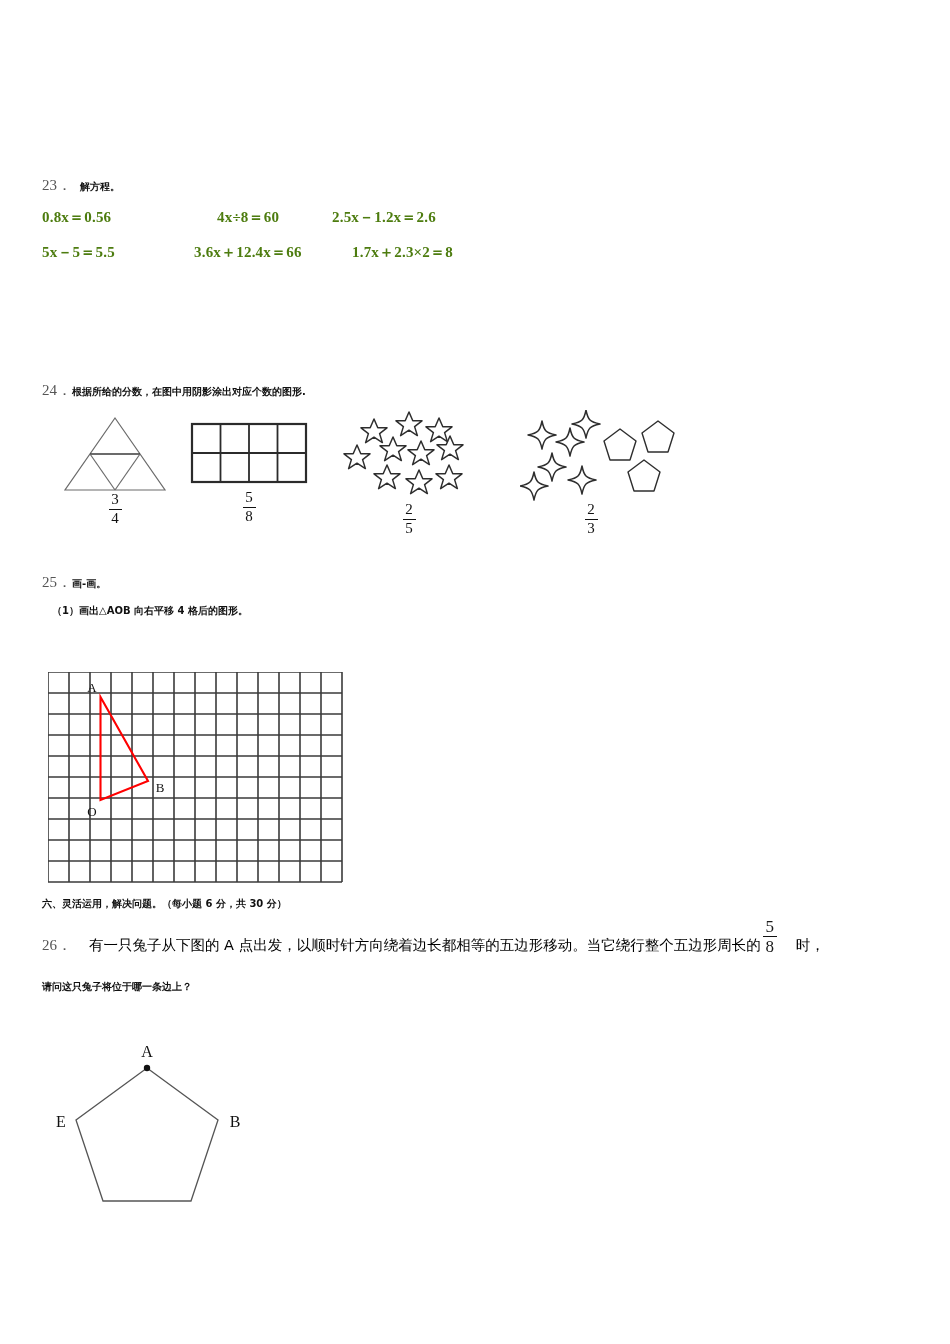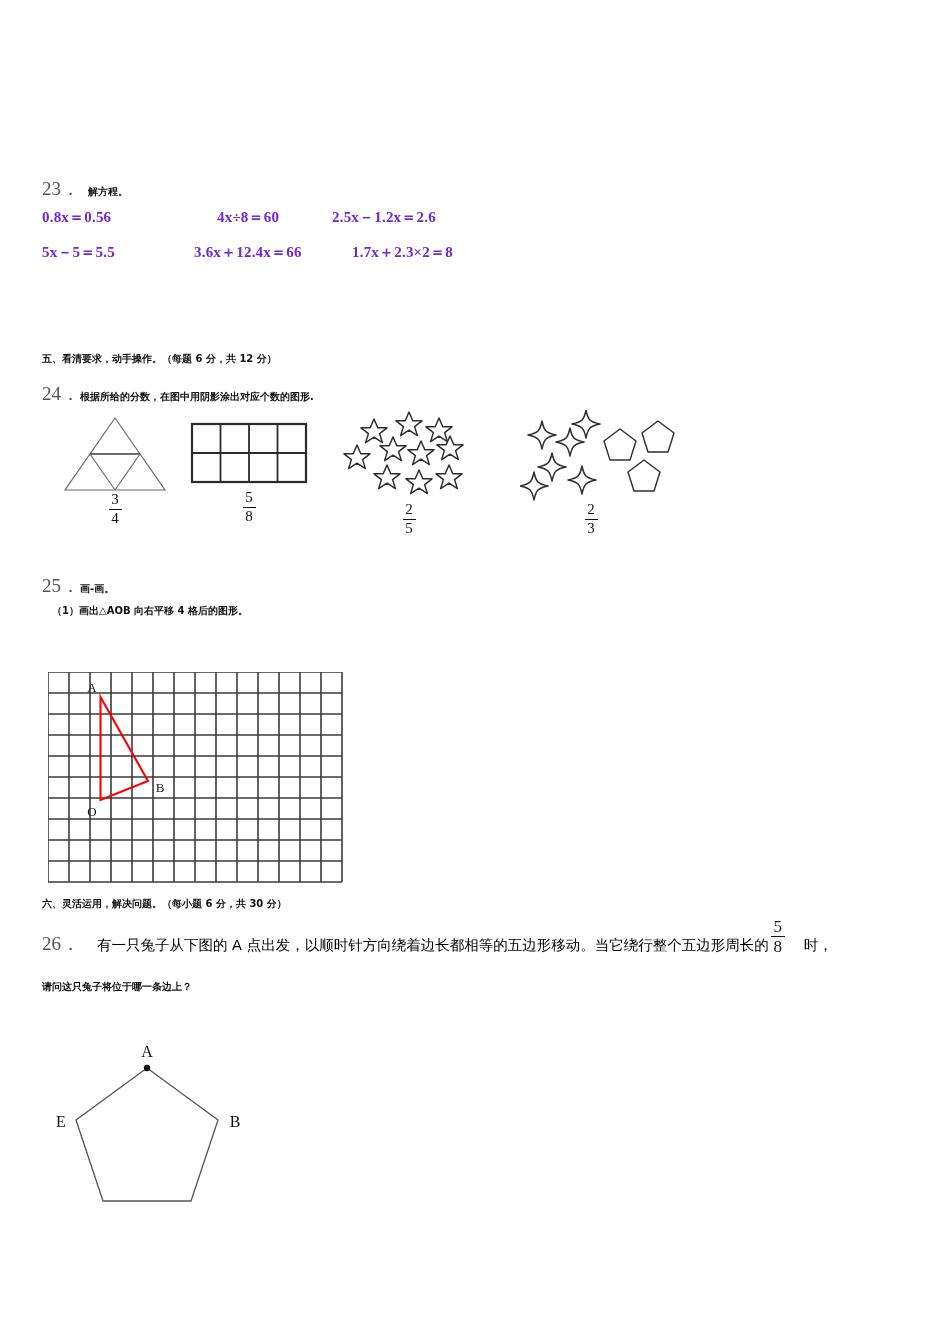--- a/index.html
+++ b/index.html
@@ -19,39 +19,39 @@
     position: absolute;
     left: 0; top: 0;
     width: 950px;
     height: 1344px;
   }
 
   
   .qnum {
     color: #555;
     font-family: "Liberation Serif", serif;
-    font-size: 19px;
+    font-size: 15px;
   }
   .cn {
     font-family: "DejaVu Sans", "Liberation Sans", sans-serif;
     font-weight: bold;
     font-size: 10px;
     color: #111;
   }
   .cn-reg {
     font-family: "DejaVu Sans", "Liberation Sans", sans-serif;
     font-size: 14.5px;
     color: #000000;
     margin-left: 17px;
   }
   .eq {
     font-family: "Liberation Serif", "DejaVu Serif", serif;
     font-weight: bold;
     font-size: 15px;
-    color: #6d28d9;
+    color: #4d7c0f;
     letter-spacing: 0.2px;
   }
 
   
   .abs { position: absolute; }
 
   
   #q23-head { left: 42px; top: 176px; }
   #q23-head .qnum { margin-right: 8px; }
 
@@ -131,21 +131,20 @@
     <span class="eq eqcell c1">0.8x＝0.56</span>
     <span class="eq eqcell c2">4x÷8＝60</span>
     <span class="eq eqcell c3">2.5x－1.2x＝2.6</span>
   </div>
   <div class="eqrow" id="q23-row2">
     <span class="eq eqcell c1">5x－5＝5.5</span>
     <span class="eq eqcell c2b">3.6x＋12.4x＝66</span>
     <span class="eq eqcell c3b">1.7x＋2.3×2＝8</span>
   </div>
 
-  <div class="abs cn" id="sec5">五、看清要求，动手操作。（每题 6 分，共 12 分）</div>
 
   <div class="abs" id="q24-head">
     <span class="qnum">24．</span><span class="cn">根据所给的分数，在图中用阴影涂出对应个数的图形.</span>
   </div>
 
   <div class="abs" id="q24-figs">
 
     <div class="fig-wrap" style="left:18px; top:4px;">
       <svg width="110" height="80" viewBox="0 0 110 80">
         <polygon points="55,4 105,76 5,76" fill="none" stroke="#6b6b6b" stroke-width="1.2"></polygon>

